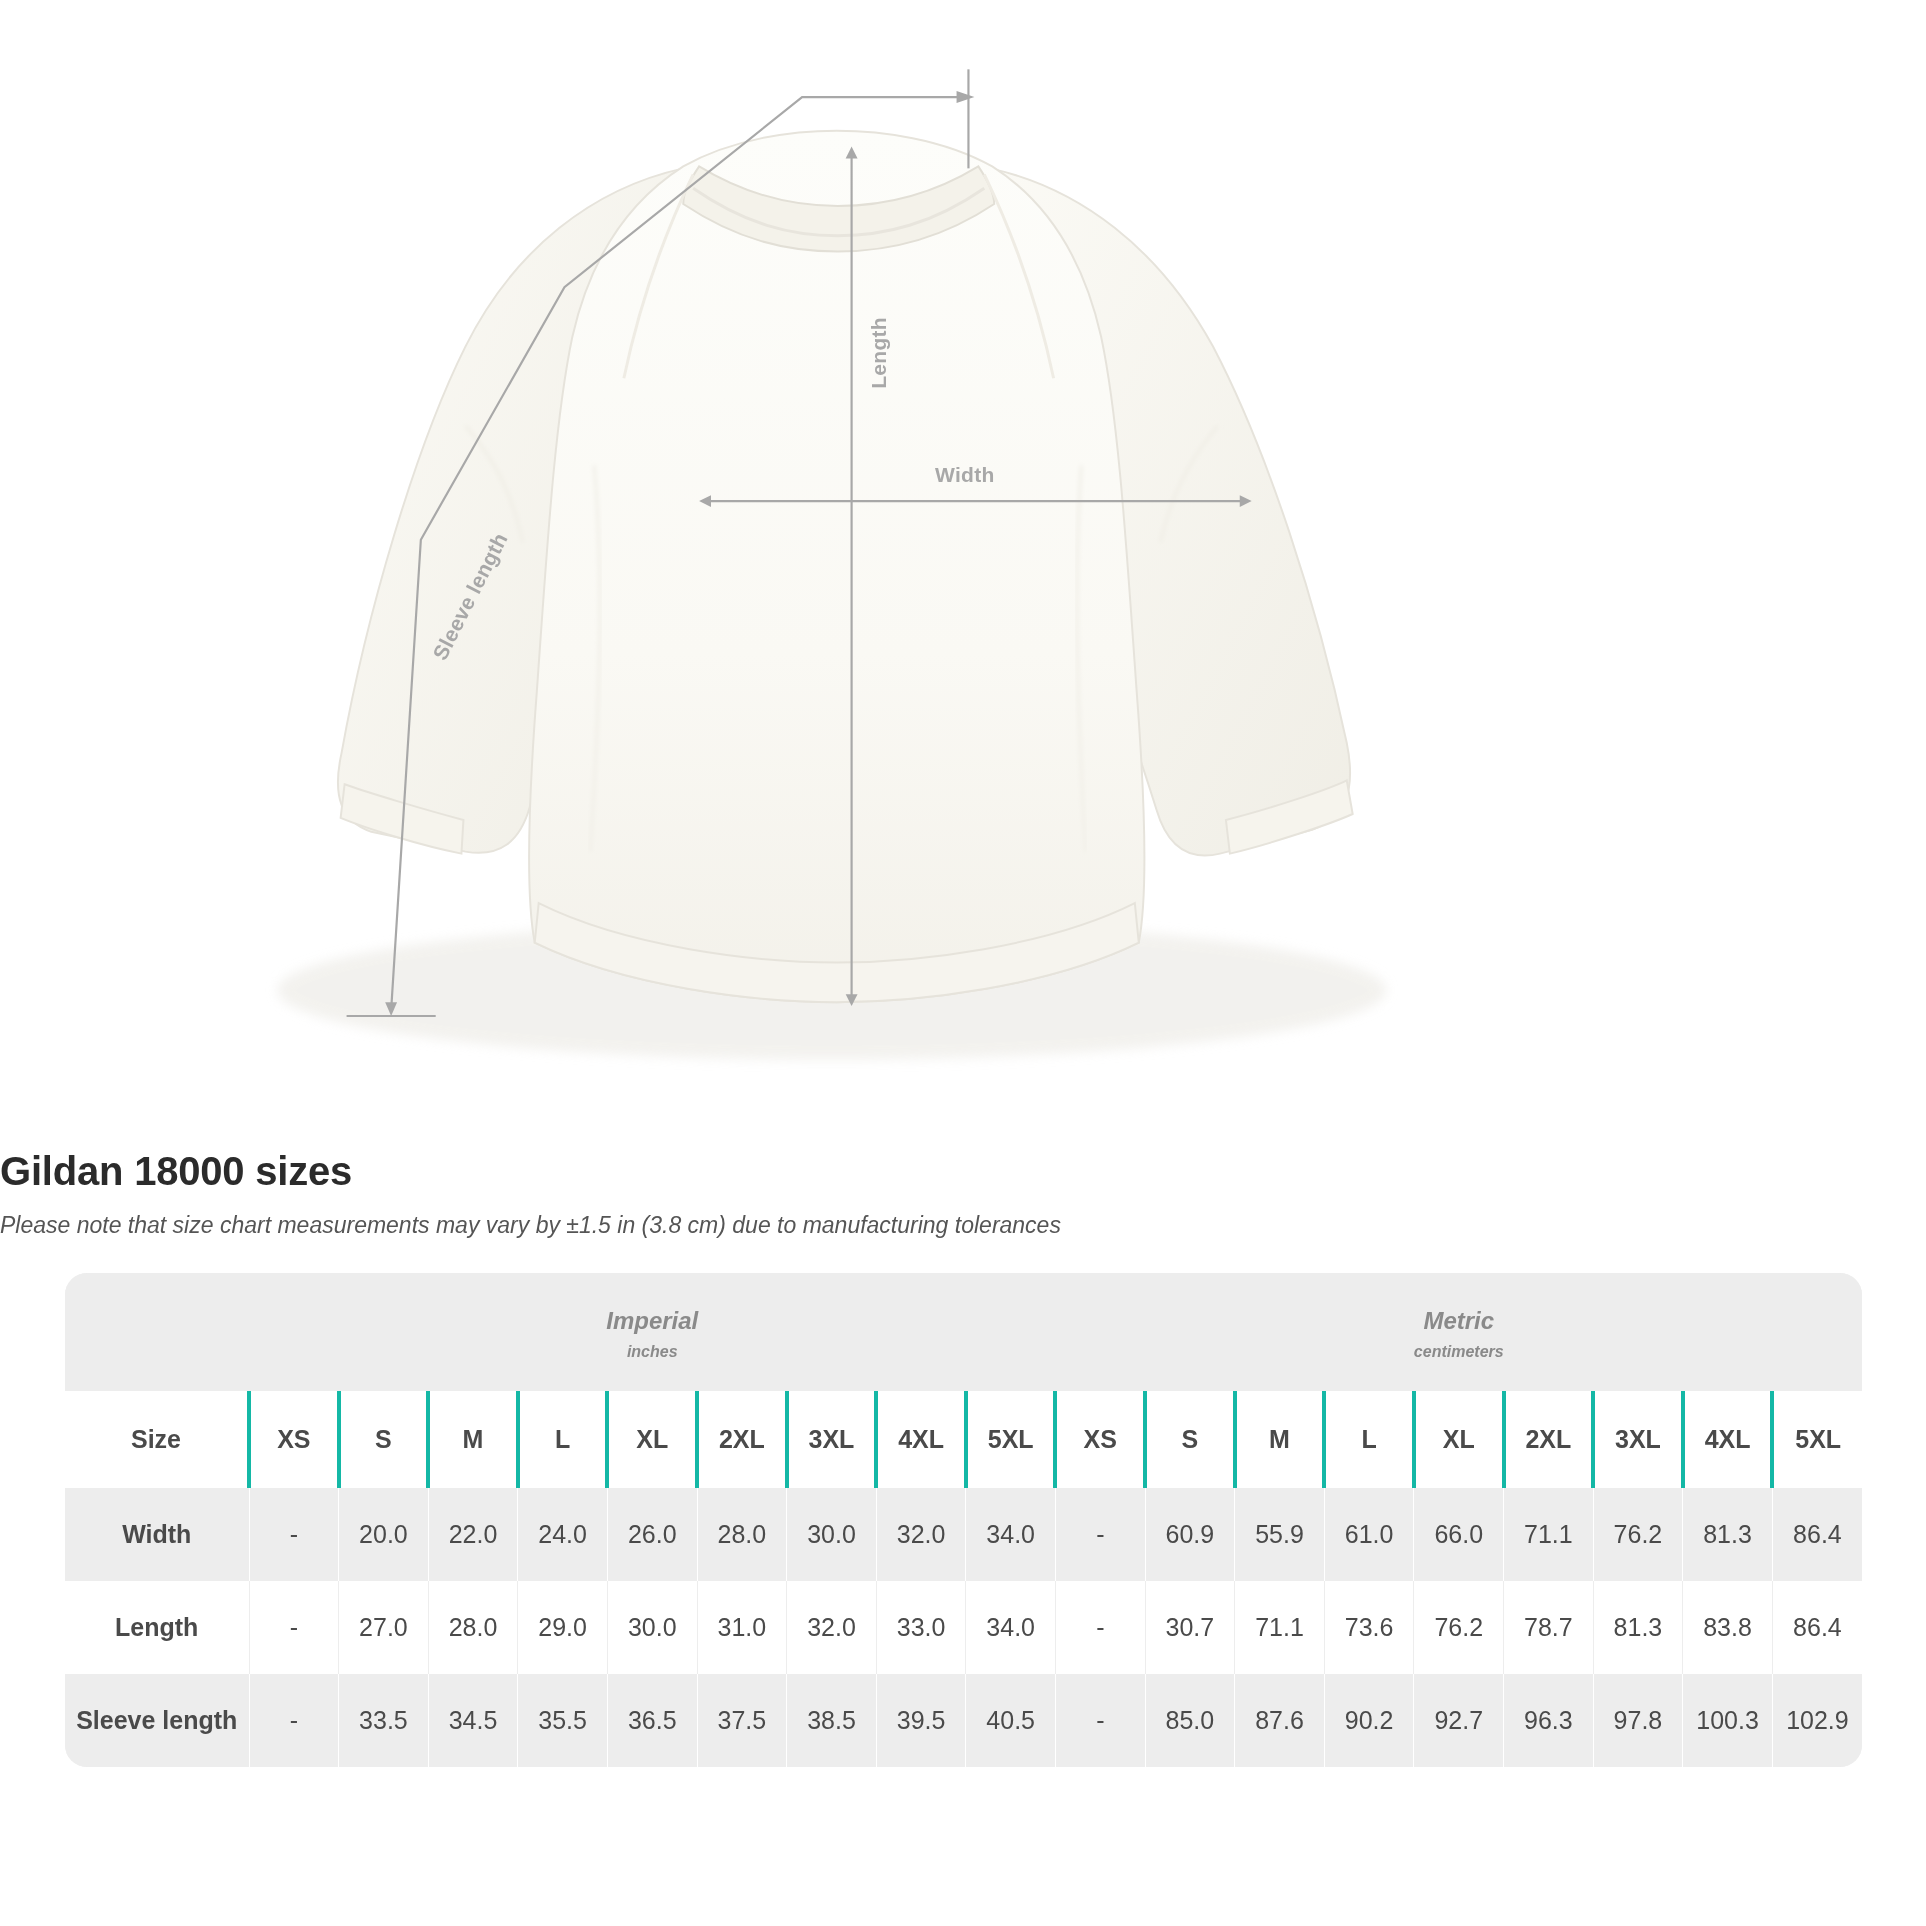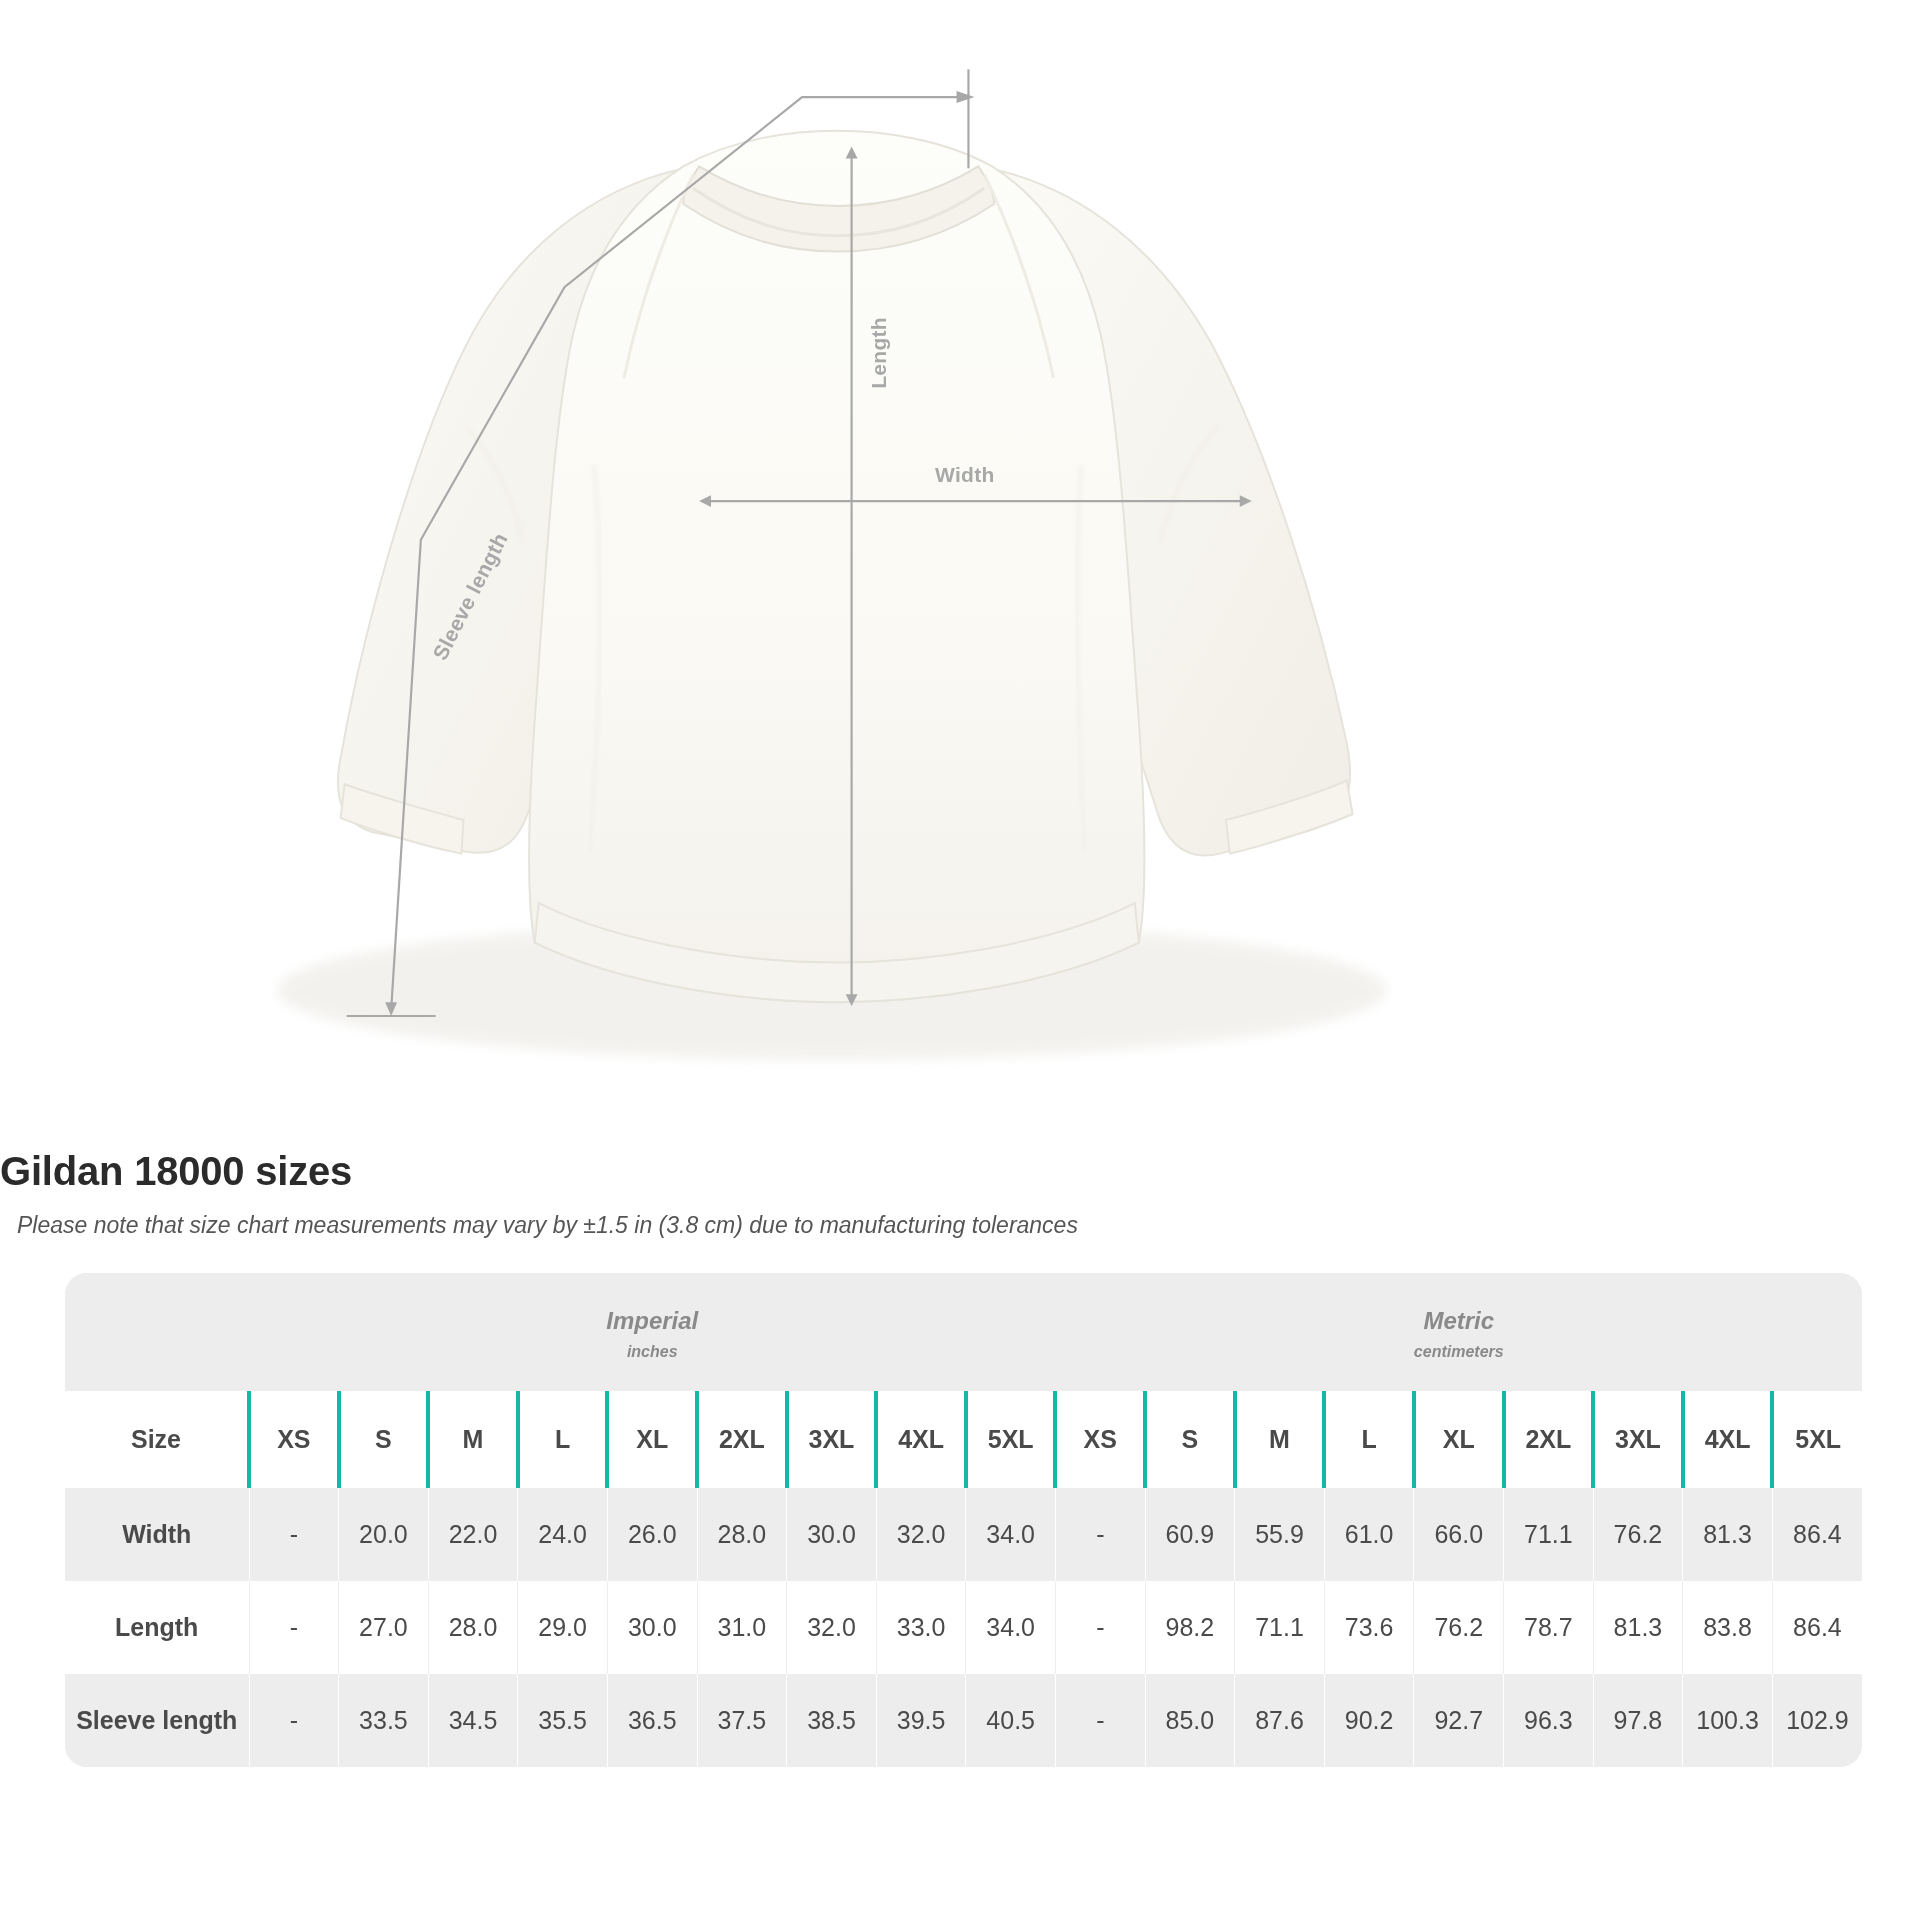--- a/index.html
+++ b/index.html
@@ -57,21 +57,20 @@
     font-size: 40px;
     font-weight: bold;
     color: #2b2b2b;
     letter-spacing: -0.2px;
   }
   .chart-note {
     margin-top: 18px;
     font-size: 23px;
     font-style: italic;
     color: #555555;
-    padding-left: 17px;
   }
 
   
   .table-wrap {
     margin: 34px 65px 0 65px;
     border-radius: 22px;
     overflow: hidden;
     background: #ededed;
   }
   table.size-table {
@@ -303,21 +302,21 @@
           <td>-</td>
           <td>27.0</td>
           <td>28.0</td>
           <td>29.0</td>
           <td>30.0</td>
           <td>31.0</td>
           <td>32.0</td>
           <td>33.0</td>
           <td>34.0</td>
           <td>-</td>
-          <td>98.2</td>
+          <td>30.7</td>
           <td>71.1</td>
           <td>73.6</td>
           <td>76.2</td>
           <td>78.7</td>
           <td>81.3</td>
           <td>83.8</td>
           <td>86.4</td>
         </tr>
         <tr class="shade">
           <td class="row-label">Sleeve length</td>

